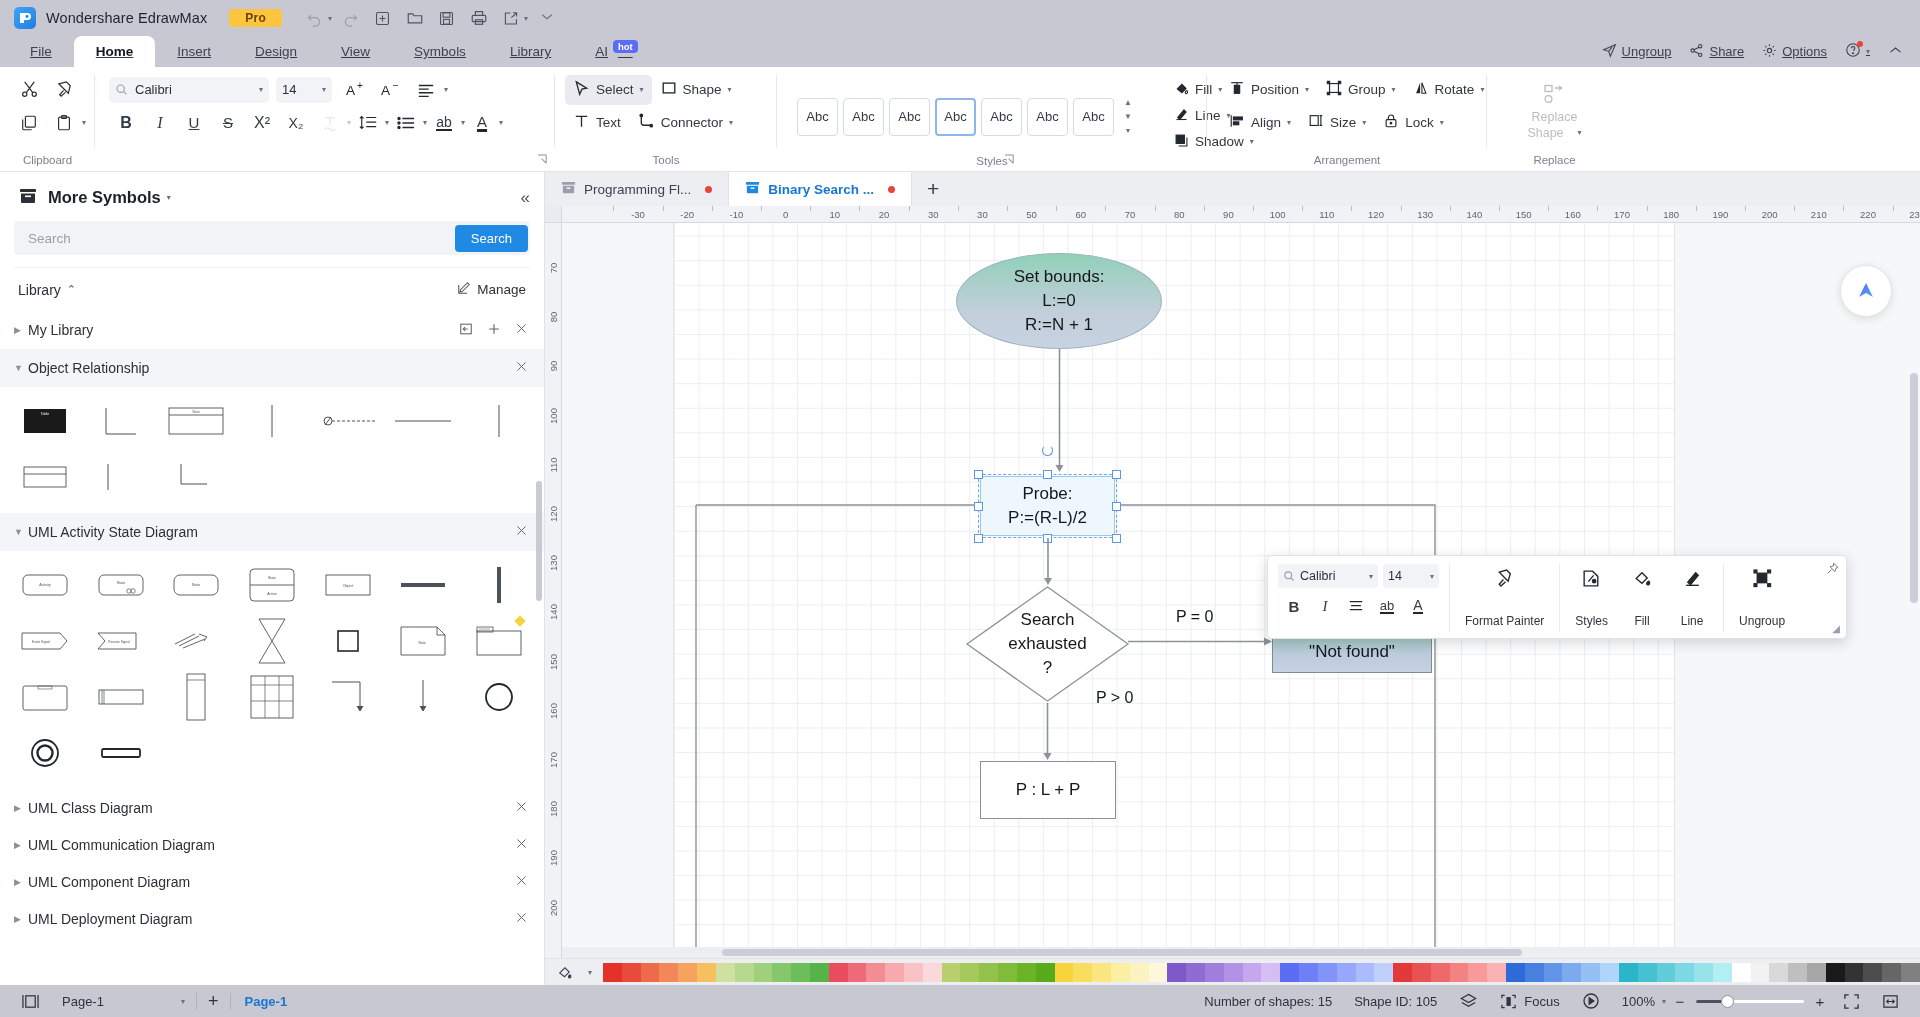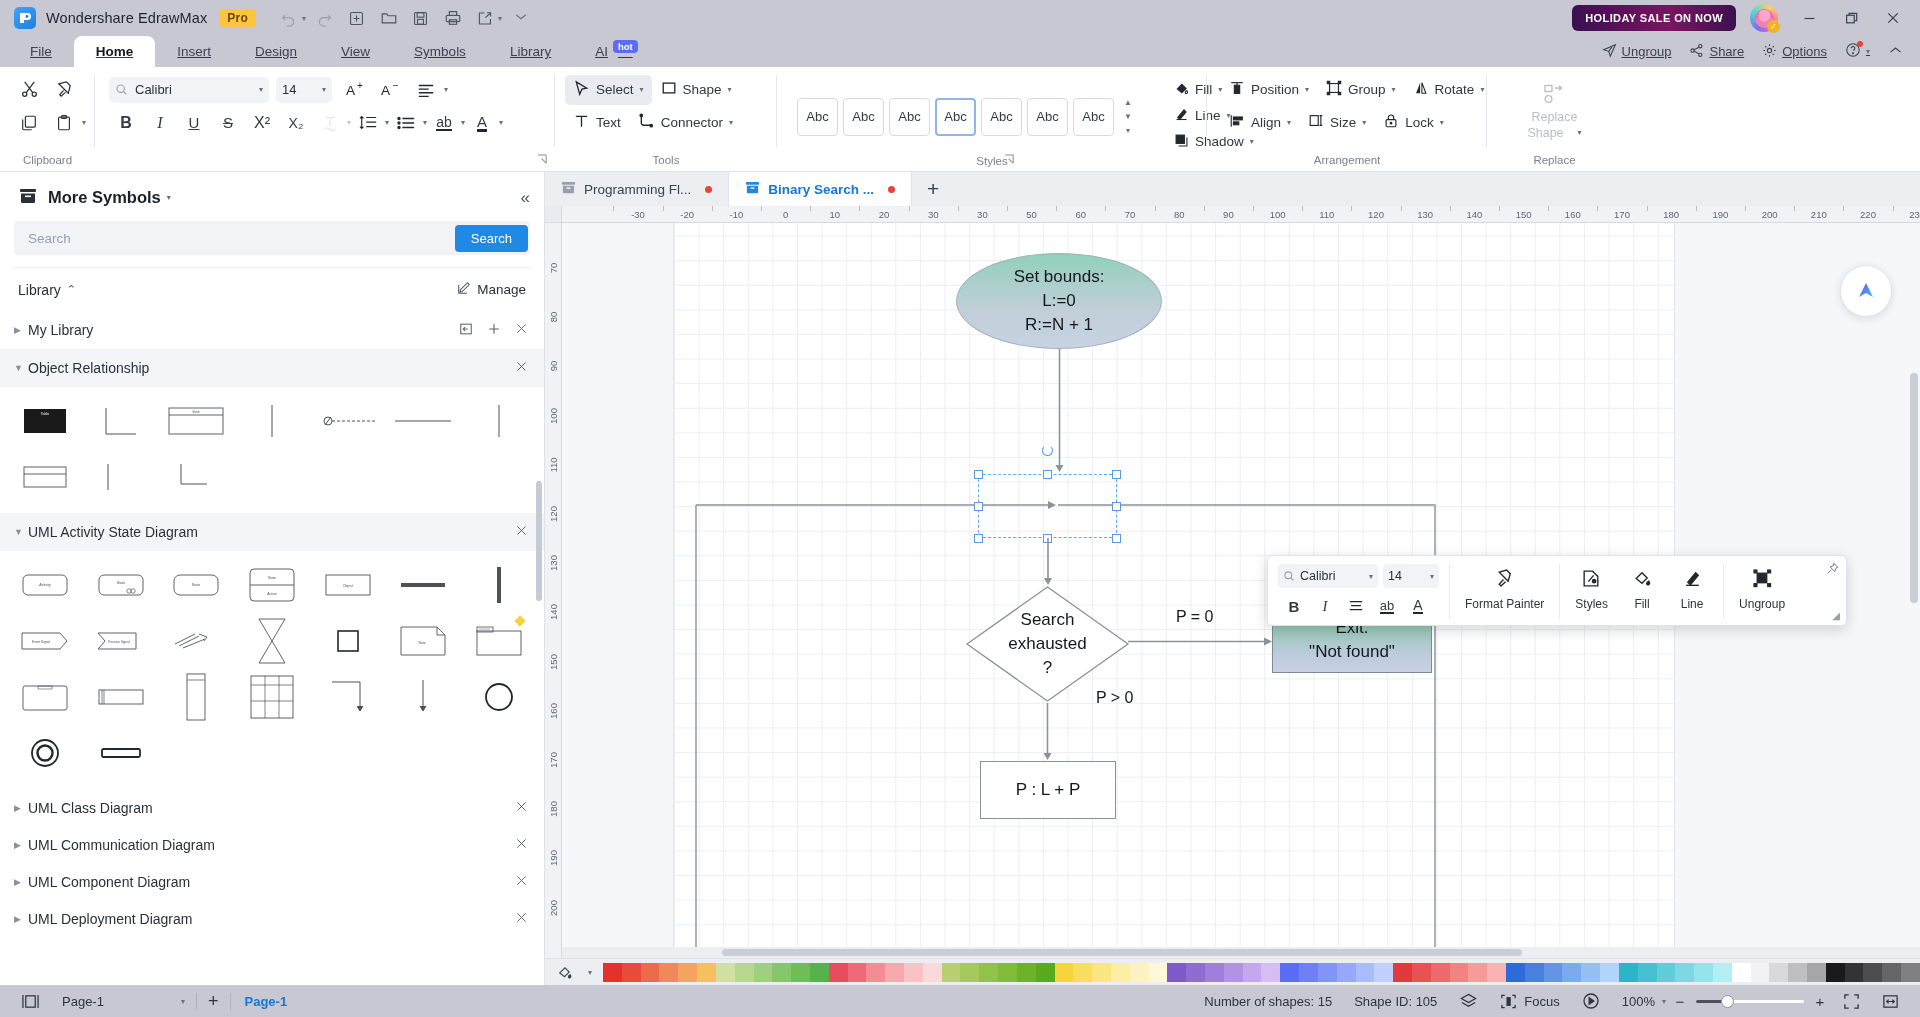--- a/index.html
+++ b/index.html
@@ -19,22 +19,22 @@
     padding:0 8px; flex:0 0 36px; position:relative;
   }
   .logo-sq {
     width:22px; height:22px; border-radius:5px; margin-left:6px;
     background:linear-gradient(140deg,#3ea4f7,#1f7fe0);
     display:flex; align-items:center; justify-content:center;
   }
   .logo-sq svg { display:block; }
   .app-title { font-size:14.5px; color:#1d2330; margin-left:10px; font-weight:500; letter-spacing:.1px;}
   .pro-badge {
-    margin-left:12px; background:#fdc43f; color:#6a4500; font-weight:bold;
-    font-size:12px; padding:2px 8px; border-radius:4px; letter-spacing:.2px;
+    margin-left:22px; background:#fdc43f; color:#6a4500; font-weight:bold;
+    font-size:12px; padding:2px 16px; border-radius:4px; letter-spacing:.2px;
   }
   .qa-icons { display:flex; align-items:center; margin-left:18px; gap:2px;}
   .qa-btn {
     width:30px; height:26px; display:flex; align-items:center; justify-content:center;
     border-radius:4px; cursor:pointer;
   }
   .qa-btn.disabled { opacity:.45; }
   .qa-caret { font-size:8px; color:#6c7180; margin-left:-4px; margin-right:2px;}
   .title-right { margin-left:auto; display:flex; align-items:center; gap:4px; }
   .sale-badge {
@@ -255,21 +255,21 @@
   .mtb-fontrow { display:flex; align-items:center; }
   .mtb-fbox { display:flex; align-items:center; background:#f2f3f7; border-radius:4px; height:24px; width:100px; padding:0 5px;}
   .mtb-fbox .v { flex:1; font-size:12.5px; margin-left:5px; color:#2b3038;}
   .mtb-sbox { display:flex; align-items:center; background:#f2f3f7; border-radius:4px; height:24px; width:56px; padding:0 5px; margin-left:5px;}
   .mtb-sbox .v { flex:1; font-size:12.5px; color:#2b3038; }
   .mtb-icorow { display:flex; align-items:center; gap:3px; justify-content:flex-start; padding-left:2px;}
   .mtb-ico { width:28px; height:26px; display:flex; align-items:center; justify-content:center; border-radius:4px; cursor:pointer;}
   .mtb-group { display:flex; padding:0 6px; border-right:1px solid #e8eaee; }
   .mtb-group.last { border-right:none; }
   .mtb-item {
-    display:flex; flex-direction:column; align-items:center; justify-content:flex-start; gap:5px;
+    display:flex; flex-direction:column; align-items:center; justify-content:flex-start; gap:22px;
     padding:4px 9px; border-radius:5px; cursor:pointer; font-size:12px; line-height:14px; color:#2f353d;
     text-align:center; min-width:50px;
   }
   .mtb-pin { position:absolute; right:7px; top:6px; cursor:pointer; color:#6d727c;}
   .mtb-resize { position:absolute; right:6px; bottom:4px; color:#9aa0aa; font-size:10px;}
 
   .ai-orb {
     position:absolute; right:28px; top:42px; width:52px; height:52px; border-radius:50%;
     background:#fff; border:1px solid #e1e4ea; box-shadow:0 2px 8px rgba(20,25,35,.12);
     display:flex; align-items:center; justify-content:center; cursor:pointer; z-index:30;
@@ -368,42 +368,20 @@
       </div>
       <span class="qa-caret">▾</span>
       <div class="qa-btn">
         <svg width="16" height="16" viewBox="0 0 20 20" fill="none" stroke="#6c7180" stroke-width="1.4">
             <path d="M4 6l6 5 6-5"></path>
             <path d="M4 11l6 5 6-5" opacity=".0"></path>
           </svg>
       </div>
     </div>
 
-    <div class="title-right">
-      <div class="sale-badge">HOLIDAY SALE ON NOW</div>
-      <div class="avatar">
-          <span class="vbadge">✓</span>
-        </div>
-      <div class="win-btn">
-        <svg width="13" height="13" viewBox="0 0 12 12" stroke="#3a4050" stroke-width="1.1">
-            <path d="M1.5 6h9"></path>
-          </svg>
-      </div>
-      <div class="win-btn">
-        <svg width="13" height="13" viewBox="0 0 12 12" fill="none" stroke="#3a4050" stroke-width="1.1">
-            <rect x="1.5" y="3" width="7" height="7"></rect>
-            <path d="M3.8 3V1.3h7V8h-1.6"></path>
-          </svg>
-      </div>
-      <div class="win-btn close">
-        <svg width="14" height="14" viewBox="0 0 12 12" stroke="currentColor" stroke-width="1.1">
-            <path d="M2 2l8 8M10 2l-8 8"></path>
-          </svg>
-      </div>
-    </div>
   </div>
 
   <div class="menubar">
     <div class="mtab">File</div>
     <div class="mtab active">Home</div>
     <div class="mtab">Insert</div>
     <div class="mtab">Design</div>
     <div class="mtab">View</div>
     <div class="mtab">Symbols</div>
     <div class="mtab">Library</div>
@@ -1256,20 +1234,26 @@
               <path d="M1.5 116l4 7 4-7z" fill="#8d9198"></path>
             </svg>
 
             <svg style="position:absolute;left:6px;top:256px;width:760px;height:520px;">
               <path d="M378 38 H755 V520" stroke="#8d9198" stroke-width="1.4" fill="none"></path>
               <path d="M16 38 H372" stroke="#8d9198" stroke-width="1.4" fill="none"></path>
               <path d="M16 38 V520" stroke="#8d9198" stroke-width="1.4" fill="none"></path>
               <path d="M368 34l8 4-8 4z" fill="#8d9198"></path>
             </svg>
 
+            <div class="node rect-sel" style="left:306px; top:265px; width:135px; height:60px;">
+              <div style="display:flex;flex-direction:column;">
+                <span>Probe:</span>
+                <span>P:=(R-L)/2</span>
+              </div>
+            </div>
 
             <div class="selbox" style="left:304px; top:263px; width:139px; height:64px;"></div>
             <div class="handle" style="left:300px; top:259px;"></div>
             <div class="handle" style="left:369px; top:259px;"></div>
             <div class="handle" style="left:438px; top:259px;"></div>
             <div class="handle" style="left:300px; top:291px;"></div>
             <div class="handle" style="left:438px; top:291px;"></div>
             <div class="handle" style="left:300px; top:323px;"></div>
             <div class="handle" style="left:369px; top:323px;"></div>
             <div class="handle" style="left:438px; top:323px;"></div>

